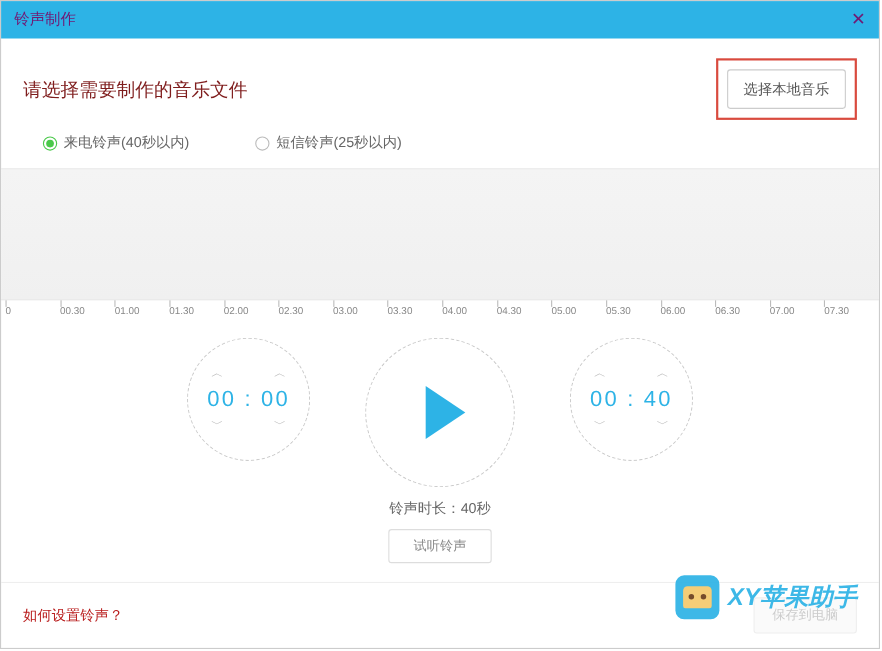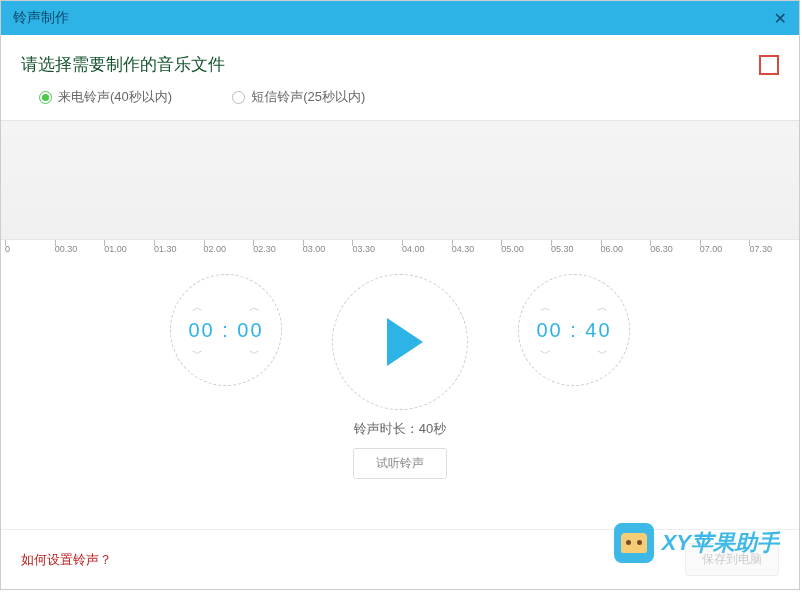--- a/index.html
+++ b/index.html
@@ -1,21 +1,21 @@
 <!DOCTYPE html>
 <html><head>
 <meta charset="utf-8">
 <style>
 * { margin: 0; padding: 0; box-sizing: border-box; }
 body { font-family: "Microsoft YaHei", Arial, sans-serif; background: #fff; width: 802px; height: 592px; overflow: hidden; position: relative; }
 .window { width: 800px; height: 590px; border: 1px solid #ccc; position: relative; background: #fff; }
-.titlebar { height: 34px; background: #2db3e6; display: flex; align-items: center; justify-content: space-between; padding: 0 12px; color: #0c4a6e; font-size: 14px; }
+.titlebar { height: 34px; background: #2db3e6; display: flex; align-items: center; justify-content: space-between; padding: 0 12px; color: #701a75; font-size: 14px; }
 .titlebar-close { font-size: 16px; cursor: pointer; }
 .top-section { padding: 18px 20px 12px 20px; display: flex; justify-content: space-between; align-items: center; }
-.top-title { font-size: 17px; color: #14532d; }
+.top-title { font-size: 17px; color: #7f1d1d; }
 .top-buttons { display: flex; gap: 10px; padding: 8px; border: 2px solid #d94a3e; }
 .btn { border: 1px solid #ccc; background: #fff; color: #555; font-size: 13px; padding: 8px 14px; border-radius: 3px; cursor: pointer; font-family: inherit; }
 .radio-row { padding: 0 38px 14px 38px; display: flex; gap: 60px; font-size: 13px; color: #666; }
 .radio-item { display: flex; align-items: center; gap: 6px; cursor: pointer; }
 .radio-circle { width: 13px; height: 13px; border: 1px solid #bbb; border-radius: 50%; display: inline-flex; align-items: center; justify-content: center; }
 .radio-circle.selected { border-color: #4ac94a; }
 .radio-circle.selected::after { content: ""; width: 7px; height: 7px; background: #4ac94a; border-radius: 50%; }
 .waveform { height: 120px; background: linear-gradient(to bottom, #f4f4f4, #f0f0f0); border-top: 1px solid #e5e5e5; border-bottom: 1px solid #e5e5e5; position: relative; }
 .ruler { display: flex; font-size: 9px; color: #888; padding: 4px 0 0 4px; gap: 0; }
 .ruler-tick { width: 50px; position: relative; }
@@ -49,20 +49,21 @@
 <div class="window">
 
   <div class="titlebar">
     <span>铃声制作</span>
     <span class="titlebar-close">✕</span>
   </div>
 
   <div class="top-section">
     <div class="top-title">请选择需要制作的音乐文件</div>
     <div class="top-buttons">
+      <button class="btn">选择本地音乐</button>
     </div>
   </div>
 
   <div class="radio-row">
     <div class="radio-item">
       <span class="radio-circle selected"></span>
       <span>来电铃声(40秒以内)</span>
     </div>
     <div class="radio-item">
       <span class="radio-circle"></span>

